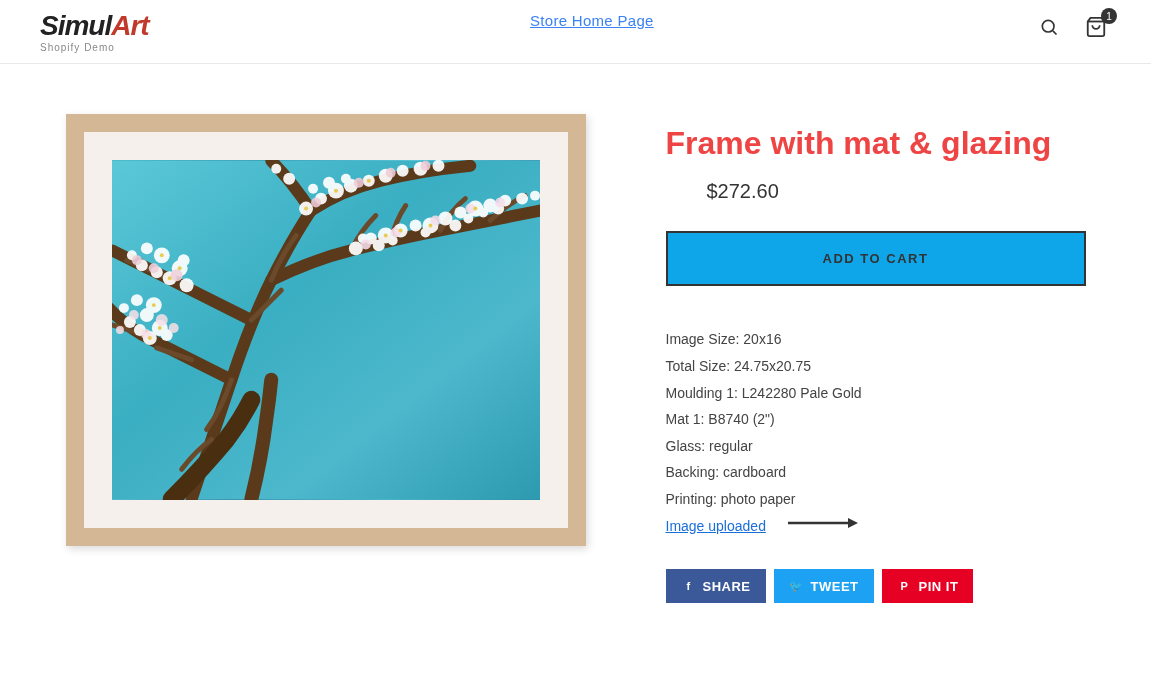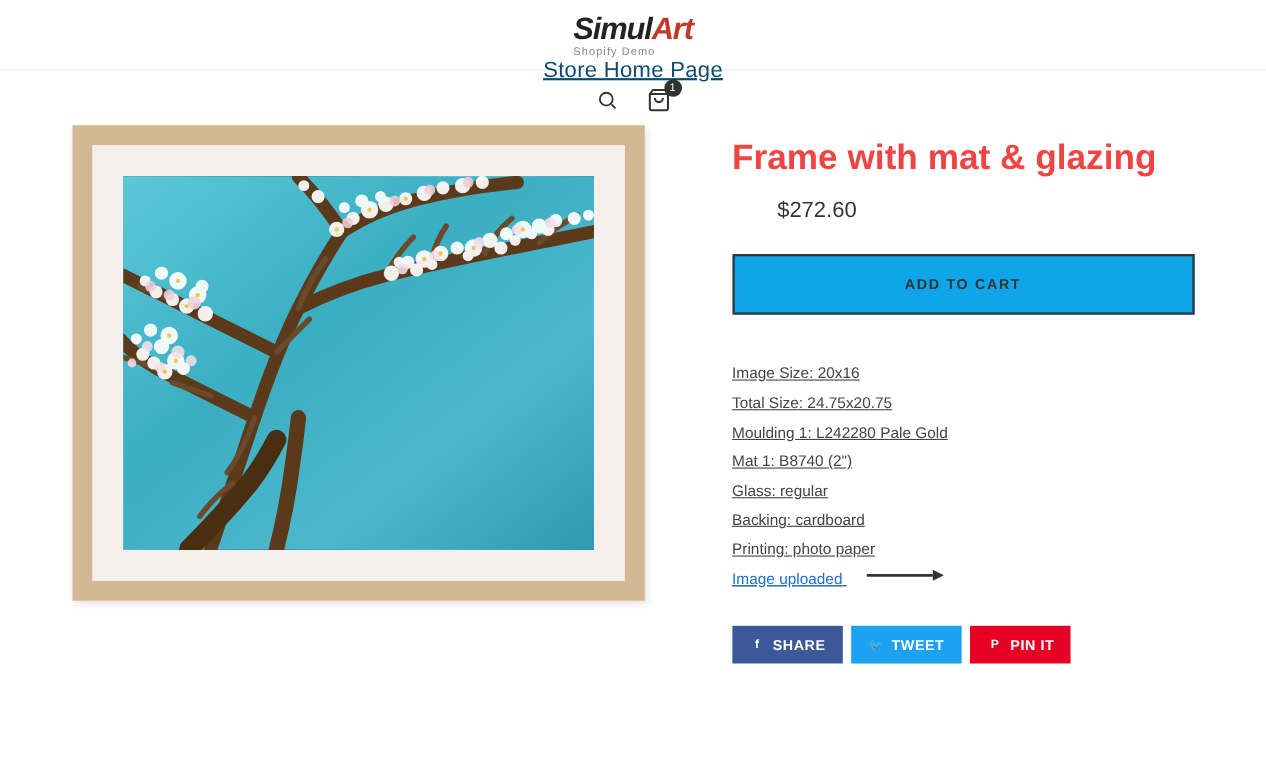--- a/index.html
+++ b/index.html
@@ -1,44 +1,43 @@
 <!DOCTYPE html>
 <html><head>
   <meta charset="utf-8">
   <style>
     * { margin: 0; padding: 0; box-sizing: border-box; }
     body { font-family: -apple-system, BlinkMacSystemFont, 'Helvetica Neue', Helvetica, Arial, sans-serif; background: #fff; color: #333; }
 
     
     .header {
       display: flex;
-      align-items: center;
+      align-items: flex-start;
       justify-content: space-between;
       padding: 12px 40px;
       border-bottom: 1px solid #e8e8e8;
       height: 64px;
-      flex-direction: column;
     }
     .logo-area {
       display: flex;
       flex-direction: column;
       align-items: flex-start;
     }
     .logo-text {
       font-size: 28px;
       font-weight: 700;
       letter-spacing: -1px;
       line-height: 1;
     }
     .logo-simul { color: #222; font-style: italic; }
     .logo-art { color: #c0392b; font-style: italic; }
     .logo-sub { font-size: 10px; color: #888; letter-spacing: 1px; margin-top: 2px; }
     .nav-center {
-      font-size: 20px;
-      color: #0c4a6e;
+      font-size: 15px;
+      color: #3b82f6;
       letter-spacing: 0.3px;
     }
     .header-icons {
       display: flex;
       align-items: center;
       gap: 18px;
     }
     .icon-btn {
       background: none;
       border: none;
@@ -149,21 +148,21 @@
       text-align: center;
       text-transform: uppercase;
     }
 
     .product-info {
       margin-top: 40px;
       font-size: 14px;
       line-height: 1.9;
       color: #444;
     }
-    .product-info p { margin: 0; text-decoration: underline; }
+    .product-info p { margin: 0; }
     .image-uploaded-link {
       color: #1a6ed8;
       text-decoration: underline;
       cursor: pointer;
     }
     .arrow-indicator {
       display: inline-block;
       margin-left: 8px;
       vertical-align: middle;
     }

